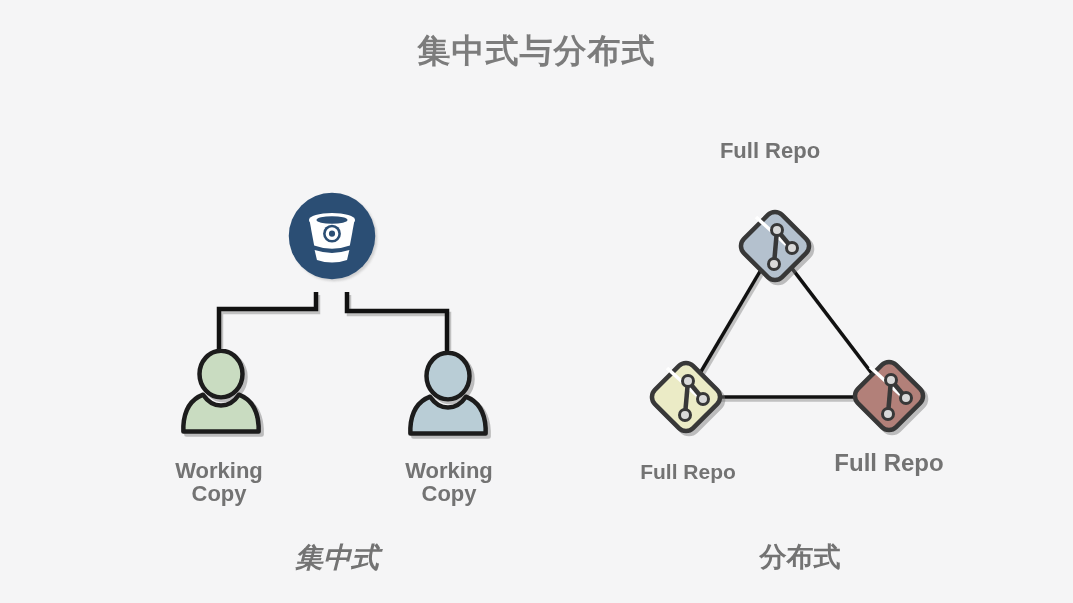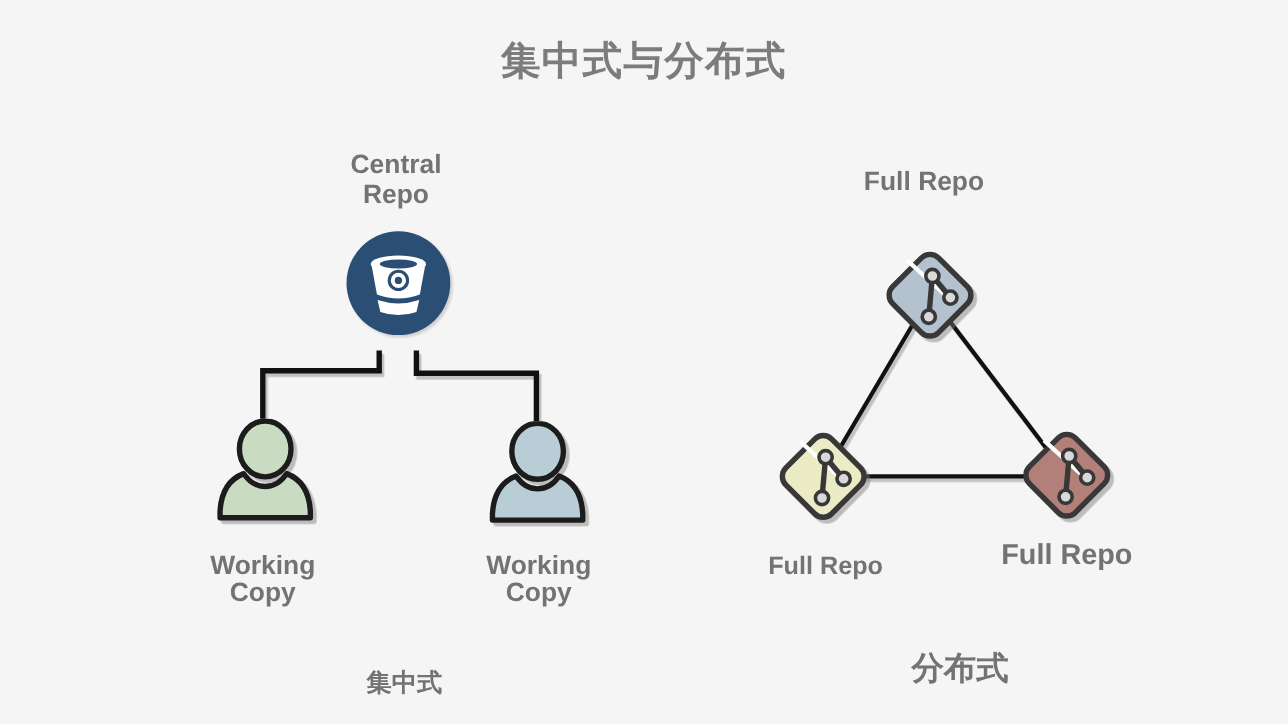--- a/index.html
+++ b/index.html
@@ -13,21 +13,21 @@
     position:absolute;width:200px;text-align:center;
     color:#737373;font-weight:bold;white-space:pre-line;
   }
   #title{
     position:absolute;left:0;top:29px;width:100%;text-align:center;
     color:#7c7c7c;font-weight:bold;font-size:33px;letter-spacing:1px;margin:0;
   }
   #central-repo-label{left:230px;top:124px;font-size:22px;line-height:25px;}
   #working-copy-left{left:119px;top:459px;font-size:22px;line-height:23px;}
   #working-copy-right{left:349px;top:459px;font-size:22px;line-height:23px;}
-  #caption-centralized{left:237px;top:555px;font-size:21px;}
+  #caption-centralized{left:237px;top:539px;font-size:28px;font-style:italic;}
   #full-repo-top{left:670px;top:138px;font-size:22px;}
   #full-repo-bl{left:588px;top:460px;font-size:21px;}
   #full-repo-br{left:789px;top:449px;font-size:24px;}
   #caption-distributed{left:700px;top:539px;font-size:27px;}
   .shadowed{filter:drop-shadow(3px 3.5px 0.5px rgba(120,120,120,0.45));}
   .line-shadow{filter:drop-shadow(2.5px 3px 0px rgba(150,150,150,0.55));}
   svg{display:block;}
 </style>
 </head>
 <body>
@@ -39,22 +39,20 @@
   <svg class="abs line-shadow" style="left:0;top:0;" width="1073" height="603" viewBox="0 0 1073 603">
 
     <path d="M316,292 V309 H219 V349" fill="none" stroke="#111111" stroke-width="4.5"></path>
     <path d="M347,292 V311 H447 V351" fill="none" stroke="#111111" stroke-width="4.5"></path>
 
     <path d="M775,246 L686,397" fill="none" stroke="#111111" stroke-width="3.5"></path>
     <path d="M775,246 L889,396" fill="none" stroke="#111111" stroke-width="3.5"></path>
     <path d="M686,397 H889" fill="none" stroke="#111111" stroke-width="3.5"></path>
   </svg>
 
-  <div id="central-repo-label" class="lbl">Central
-Repo</div>
 
   <svg class="abs" style="left:285px;top:189px;filter:drop-shadow(2px 2.5px 1px rgba(140,140,140,0.35));" width="94" height="94" viewBox="0 0 100 100">
     <circle cx="50" cy="50" r="46" fill="#2b4e74"></circle>
     <path d="M26,33 L31,60 Q50,67 69,60 L74,33 Z" fill="#ffffff"></path>
     <ellipse cx="50" cy="33" rx="24.5" ry="7.5" fill="#ffffff"></ellipse>
     <ellipse cx="50" cy="33" rx="16.5" ry="4" fill="#2b4e74"></ellipse>
     <circle cx="50" cy="47.5" r="9.5" fill="#2b4e74"></circle>
     <circle cx="50" cy="47.5" r="5" fill="none" stroke="#ffffff" stroke-width="3.5"></circle>
     <path d="M31.5,65 L34,75.5 Q50,81 66,75.5 L68.5,65 Q50,71 31.5,65 Z" fill="#ffffff"></path>
   </svg>

